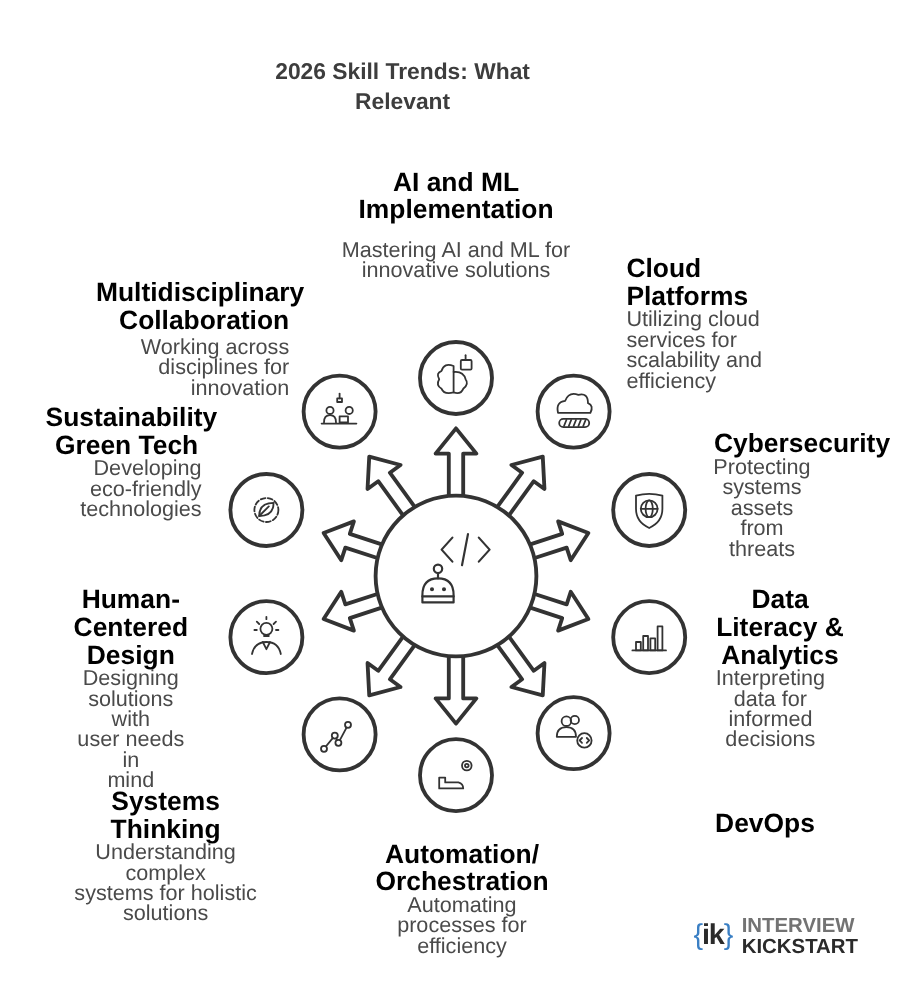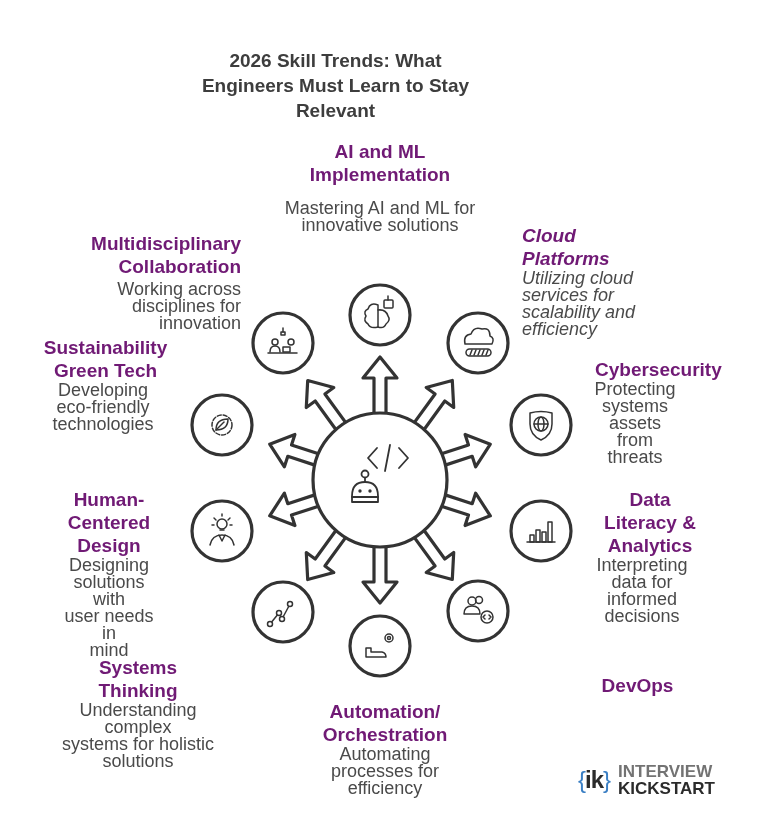--- a/index.html
+++ b/index.html
@@ -2,40 +2,39 @@
 <html><head>
 <meta charset="utf-8">
 <style>
   html, body { margin:0; padding:0; background:#ffffff; }
   body { width:763px; height:819px; position:relative; overflow:hidden;
          font-family:"Liberation Sans", sans-serif; color:#3a3a3a; }
   .title { position:absolute; left:0; width:671px; top:48px; text-align:center;
            font-weight:bold; font-size:19px; line-height:25px; color:#3d3d3d; }
   .title span { display:block; }
   .node { position:absolute; }
-  .node .h { font-weight:bold; font-size:19px; line-height:23px; color:#701a75; }
+  .node .h { font-weight:bold; font-size:22px; line-height:23px; color:#000000; }
   .node .d { font-size:18px; line-height:17px; color:#4a4a4a; }
   .node .h span, .node .d span { display:block; }
   .c { text-align:center; }
   .r { text-align:right; }
   .l { text-align:left; }
   svg#hub { position:absolute; left:0; top:0; }
   .logo { position:absolute; left:578px; top:763px; display:flex; align-items:center; gap:8px; }
   .logo .ik { font-size:24px; font-weight:bold; color:#2b2b2b; letter-spacing:-1px; }
   .logo .ik b { color:#3a7fc4; font-weight:normal; }
   .logo .words { font-weight:bold; font-size:17px; line-height:17px; }
   .logo .w1 { color:#737373; display:block; }
   .logo .w2 { color:#2b2b2b; display:block; }
 </style>
 </head>
 <body>
 
 <div class="title">
   <span>2026 Skill Trends: What</span>
-  <span>Engineers Must Learn to Stay</span>
   <span>Relevant</span>
 </div>
 
 <svg id="hub" width="763" height="819" viewBox="0 0 763 819">
   <g fill="#fff" stroke="#333" stroke-width="3.2" stroke-linejoin="round">
 
     <g id="arrows">
 
       <polygon points="374,415 374,378 363,378 380,357 397,378 386,378 386,415"></polygon>
 
@@ -185,21 +184,21 @@
   <div class="h">
     <span>AI and ML</span>
     <span>Implementation</span>
   </div>
   <div class="d" style="margin-top:14px;">
     <span>Mastering AI and ML for</span>
     <span>innovative solutions</span>
   </div>
 </div>
 
-<div class="node l" style="left:522px; top:224px; width:130px;font-style:italic;">
+<div class="node l" style="left:522px; top:212px; width:130px;">
   <div class="h">
     <span>Cloud</span>
     <span>Platforms</span>
   </div>
   <div class="d">
     <span>Utilizing cloud</span>
     <span>services for</span>
     <span>scalability and</span>
     <span>efficiency</span>
   </div>
@@ -272,21 +271,21 @@
     <span>user needs in</span>
     <span>mind</span>
   </div>
 </div>
 
 <div class="node" style="left:38px; top:336px; width:135px;">
   <div class="h c">
     <span>Sustainability</span>
     <span>Green Tech</span>
   </div>
-  <div class="d r" style="padding-right:5px;text-align:center;">
+  <div class="d r" style="padding-right:5px;">
     <span>Developing</span>
     <span>eco-friendly</span>
     <span>technologies</span>
   </div>
 </div>
 
 <div class="node r" style="left:80px; top:232px; width:161px;">
   <div class="h">
     <span>Multidisciplinary</span>
     <span>Collaboration</span>

